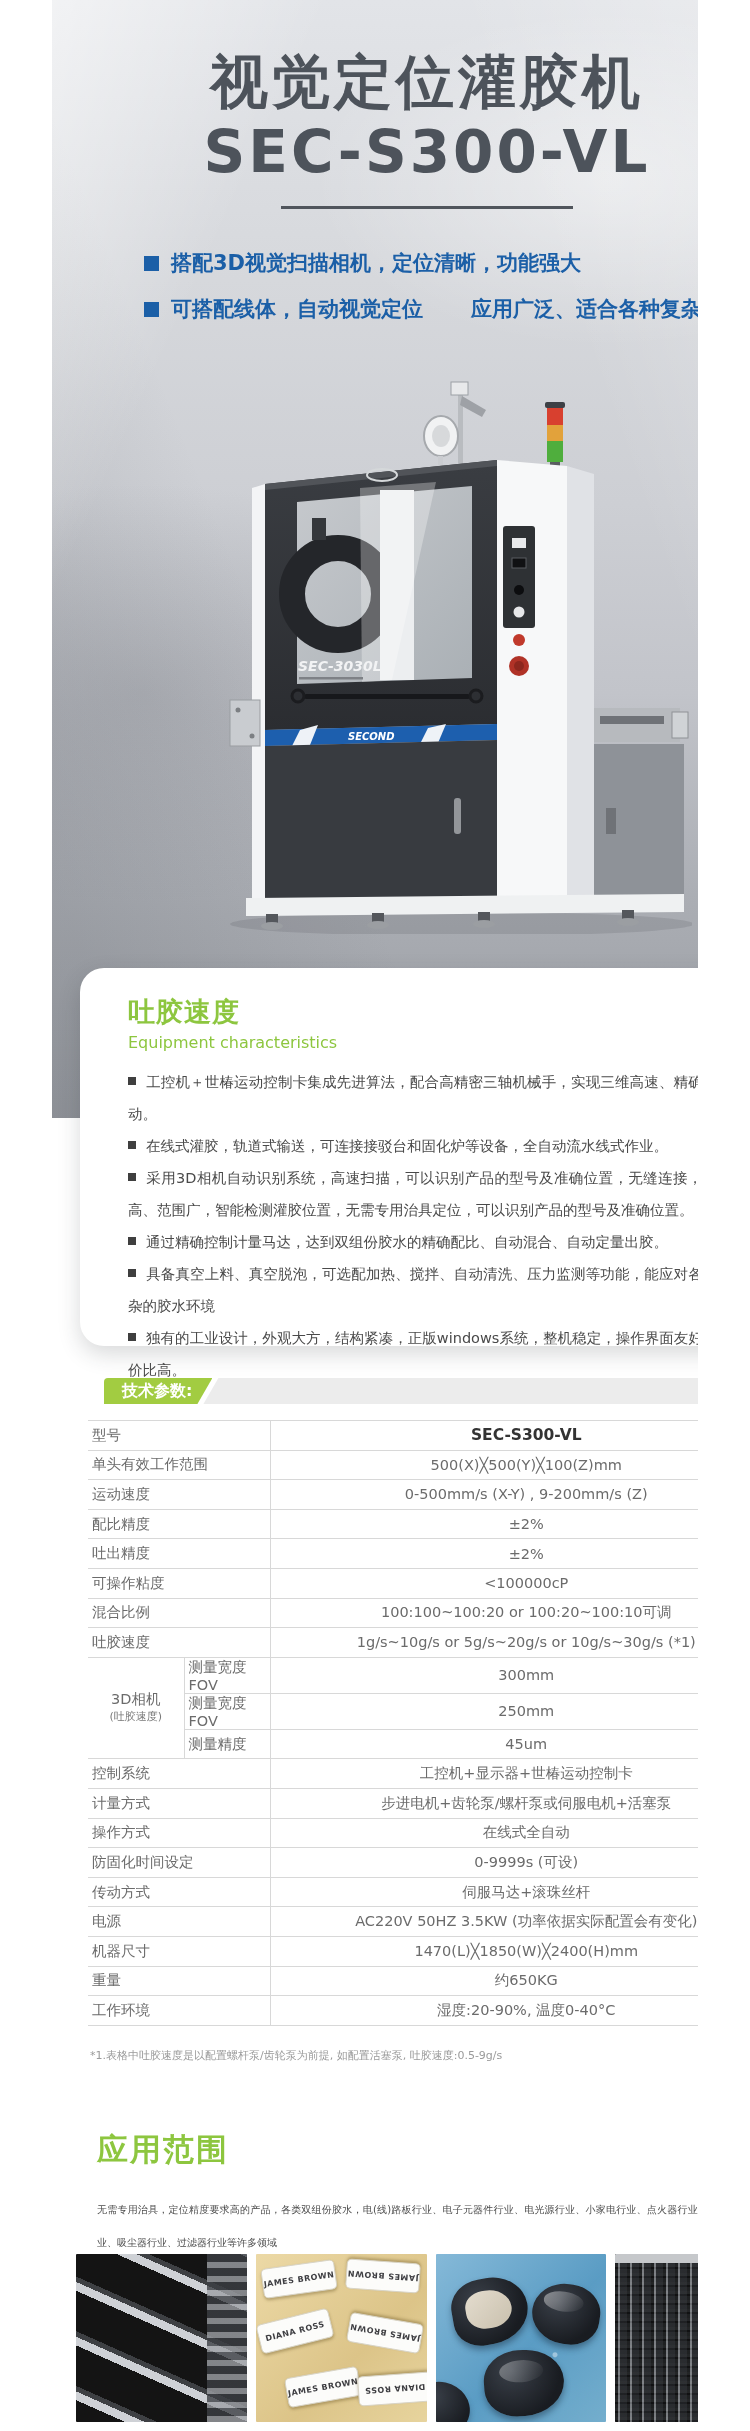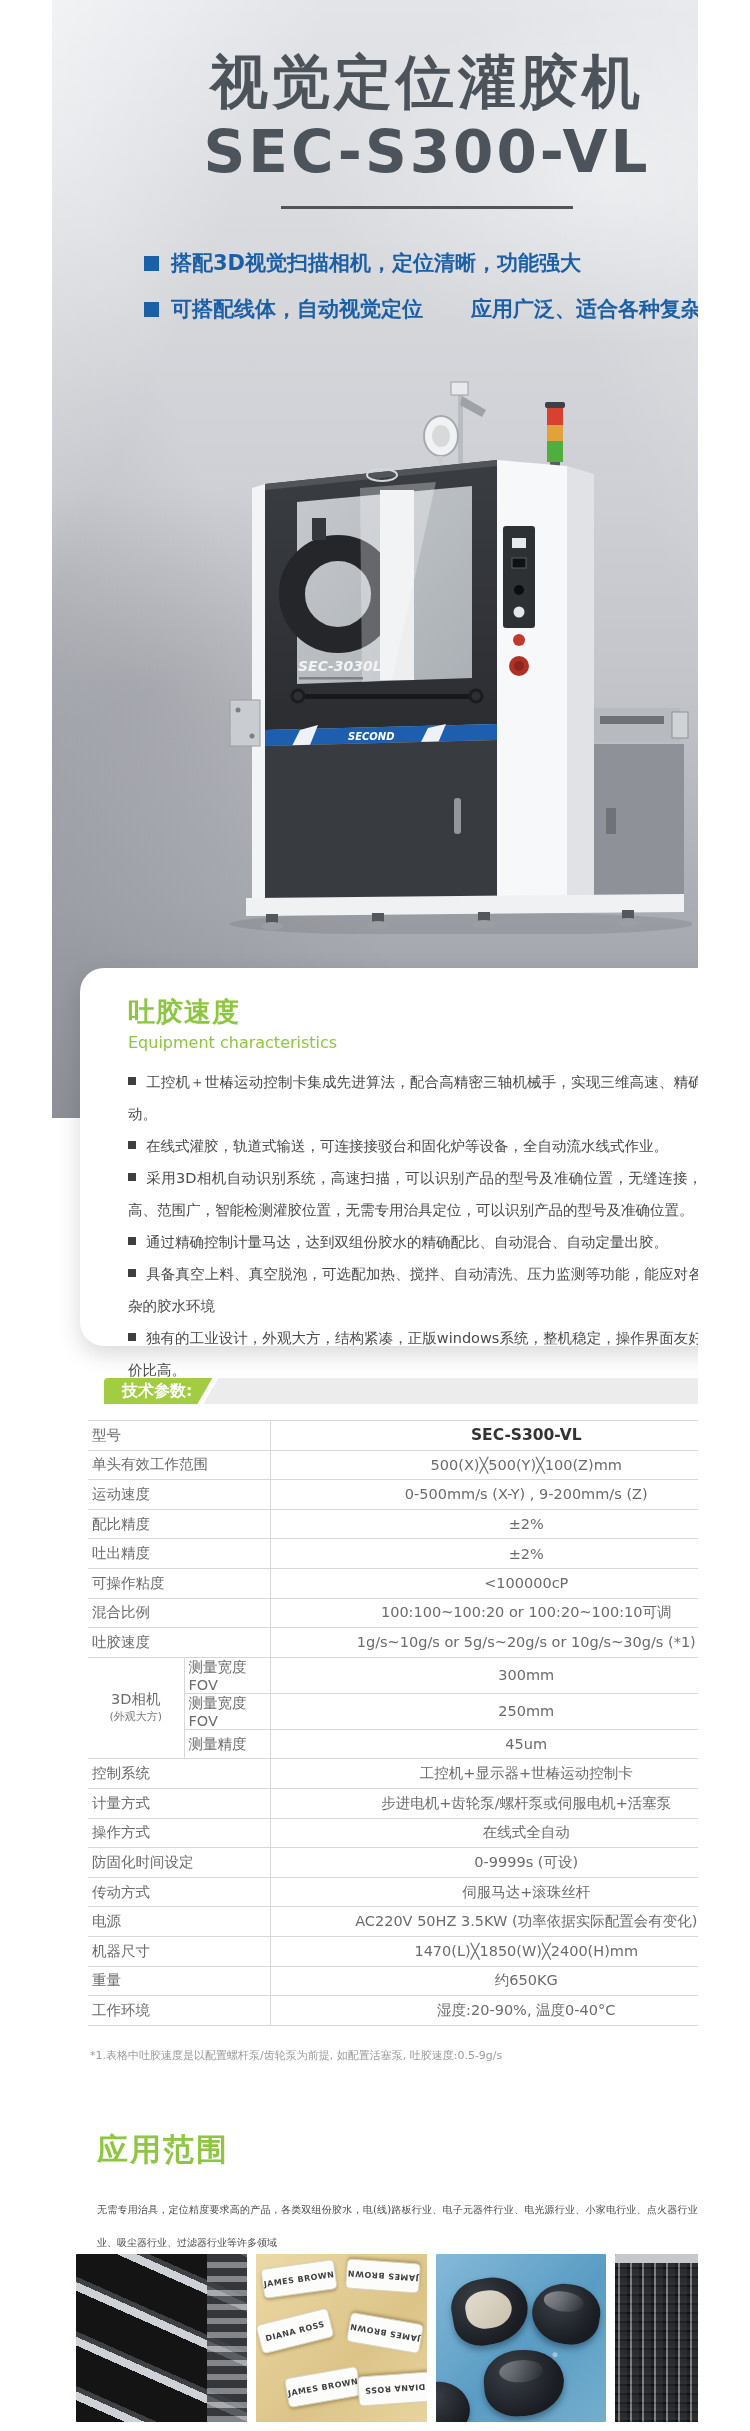--- a/index.html
+++ b/index.html
@@ -290,21 +290,21 @@
           </tr>
       <tr>
             <td class="lbl" colspan="2">混合比例</td>
             <td class="val">100:100~100:20 or 100:20~100:10可调</td>
           </tr>
       <tr>
             <td class="lbl" colspan="2">吐胶速度</td>
             <td class="val">1g/s~10g/s or 5g/s~20g/s or 10g/s~30g/s (*1)</td>
           </tr>
       <tr>
-        <td class="grp" rowspan="3"><span>3D相机</span><br><span class="note">(外观大方)</span></td>
+        <td class="grp" rowspan="3"><span>3D相机</span><br><span class="note">(吐胶速度)</span></td>
         <td class="sublbl">测量宽度FOV</td>
         <td class="val">300mm</td>
           </tr>
       <tr>
             <td class="sublbl">测量宽度FOV</td>
             <td class="val">250mm</td>
           </tr>
       <tr>
             <td class="sublbl">测量精度</td>
             <td class="val">45um</td>

